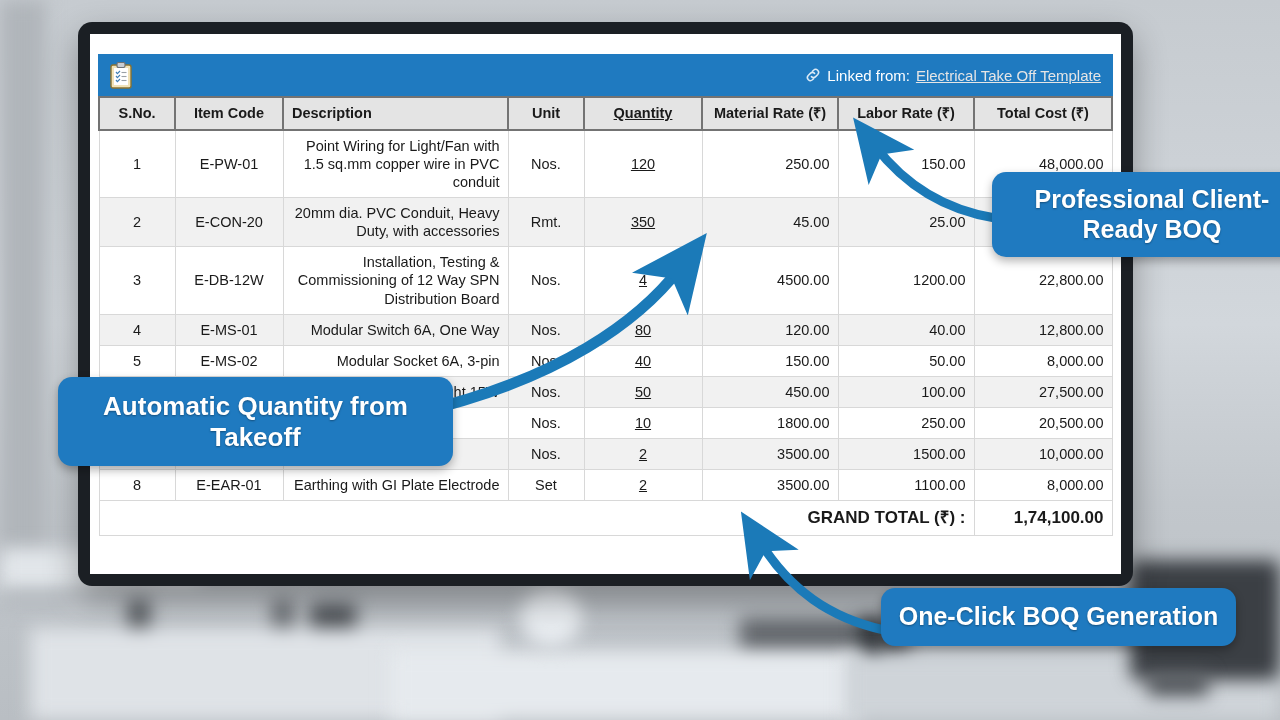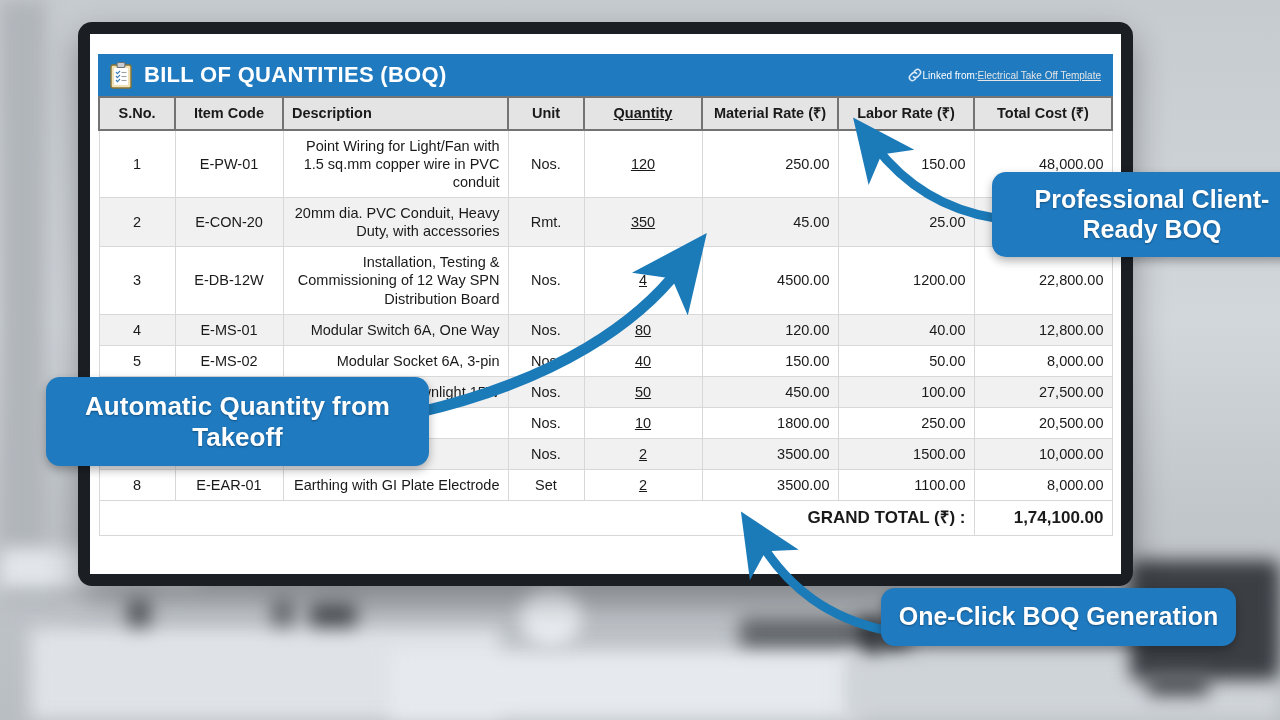--- a/index.html
+++ b/index.html
@@ -49,21 +49,21 @@
   .wm-est{position:absolute;left:390px;top:300px;font-family:"Liberation Serif",serif;
       font-style:italic;font-size:112px;color:#d9dde1;letter-spacing:1px;}
   .wm-ci{position:absolute;left:395px;top:422px;font-size:30px;font-weight:bold;
       color:#f0e3bc;letter-spacing:13px;}
 
   
   #boq-head{position:absolute;left:8px;top:20px;width:1015px;height:42px;
      background:#1f7ac0;display:flex;align-items:center;padding:0 12px;box-sizing:border-box;}
   .clip-icon{width:22px;height:27px;position:relative;flex:0 0 auto;margin-right:12px;}
   .boq-title{color:#fff;font-size:22px;font-weight:bold;letter-spacing:.3px;}
-  .link-wrap{margin-left:auto;display:flex;align-items:center;color:#fff;font-size:10px;}
+  .link-wrap{margin-left:auto;display:flex;align-items:flex-end;gap:6px;color:#fff;font-size:15px;}
   .link-txt{text-decoration:underline;color:#e5e5e5;}
 
   
   #tbl{position:absolute;left:8px;top:62px;width:1015px;border-collapse:collapse;
      font-size:14.5px;color:#1a1a1a;table-layout:fixed;}
   #tbl th{background:#e4e4e4;font-weight:bold;font-size:14.5px;padding:7px 8px;
      border:2px solid #737373;text-align:center;line-height:1.15;}
   #tbl td{border:1px solid #d8d8d8;padding:6px 8px;background:#fff;line-height:1.25;}
   #tbl tr.alt td{background:#f1f1f1;}
   .c-sno{width:58px;text-align:center;}
@@ -77,21 +77,21 @@
   tr.total td{background:#e5b52c;border:1px solid #d3a523;font-weight:bold;
      font-size:17px;color:#1a1a1a;padding:7px 10px;}
   td.total-label{text-align:right;}
   td.total-value{text-align:right;}
 
   
   .callout{position:absolute;background:#1f7ac0;color:#fff;font-weight:bold;
      border-radius:14px;text-align:center;line-height:1.18;
      box-shadow:0 4px 10px rgba(0,0,0,.30);
      text-shadow:0 1px 2px rgba(0,0,0,.35);}
-  #co-left{left:46px;top:377px;width:375px;padding:14px 4px;font-size:26px;}
+  #co-left{left:58px;top:377px;width:375px;padding:14px 10px;font-size:26px;}
   #co-right{left:992px;top:172px;width:300px;padding:13px 10px;font-size:25px;}
   #co-bottom{left:881px;top:588px;width:335px;padding:14px 10px;font-size:25px;}
 
   svg.arrow{position:absolute;left:0;top:0;width:1280px;height:720px;
      pointer-events:none;overflow:visible;}
 </style>
 </head>
 <body>
 
 <div id="bg">
@@ -134,21 +134,20 @@
               <path d="M6 14l1.4 1.6L10 13"></path>
               <path d="M6 18l1.4 1.6L10 17"></path>
           </g>
           <g stroke="#9aa0a6" stroke-width="1.1">
             <line x1="11.5" y1="10.5" x2="16.5" y2="10.5"></line>
             <line x1="11.5" y1="14.5" x2="16.5" y2="14.5"></line>
             <line x1="11.5" y1="18.5" x2="16.5" y2="18.5"></line>
           </g>
         </svg>
       </span>
-      <span class="boq-title">BILL OF QUANTITIES (BOQ)</span>
       <span class="link-wrap">
         <span>
           <svg viewBox="0 0 18 18" width="16" height="16" style="vertical-align:-2px">
             <g stroke="#dbeaf6" stroke-width="1.7" fill="none" stroke-linecap="round">
               <path d="M7.2 10.8a3.4 3.4 0 0 0 4.8 0l2.4-2.4a3.4 3.4 0 0 0-4.8-4.8L8.4 4.8"></path>
               <path d="M10.8 7.2a3.4 3.4 0 0 0-4.8 0L3.6 9.6a3.4 3.4 0 0 0 4.8 4.8l1.2-1.2"></path>
             </g>
           </svg>
         </span>
         <span>Linked from:</span>

